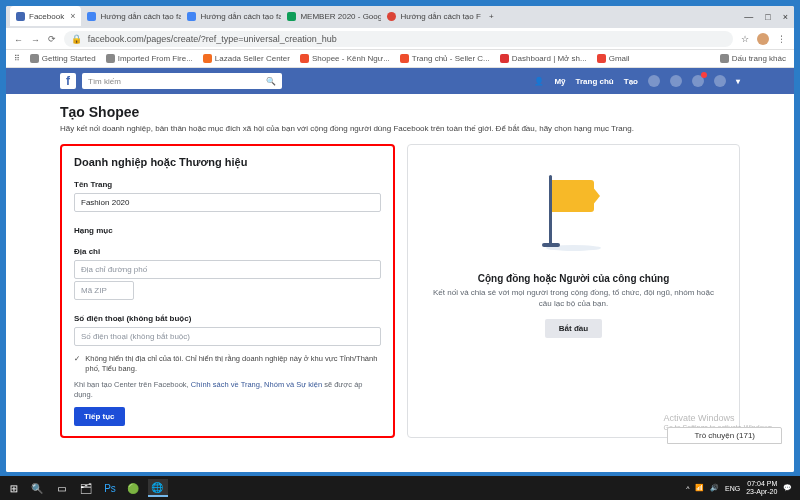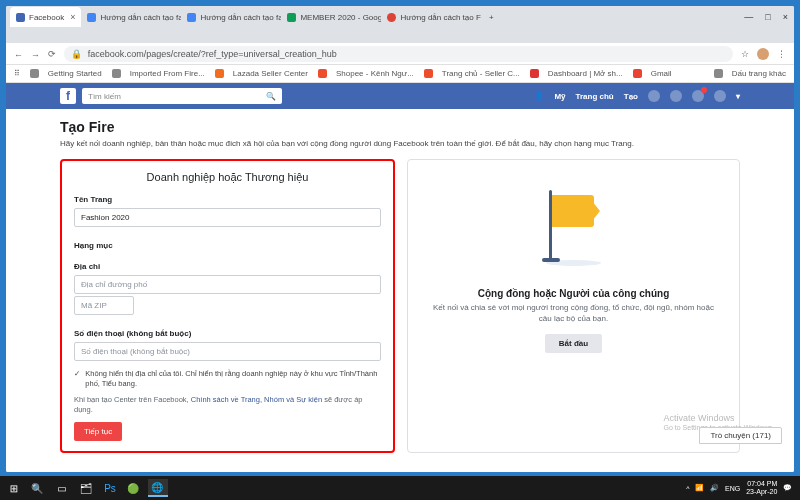--- a/index.html
+++ b/index.html
@@ -3,36 +3,36 @@
 <meta charset="utf-8">
 <style>
 * { margin: 0; padding: 0; box-sizing: border-box; font-family: Helvetica, Arial, sans-serif; }
 body { background: #2b7cc7; width: 800px; height: 500px; overflow: hidden; position: relative; }
 .desktop { width: 800px; height: 500px; position: relative; }
 
 
 .browser { position: absolute; top: 6px; left: 6px; right: 6px; bottom: 28px; background: #fff; display: flex; flex-direction: column; border-radius: 2px; overflow: hidden; }
 
 
-.tabstrip { height: 37px; background: #dee1e6; display: flex; align-items: flex-end; padding: 16px 4px; font-size: 8px; color: #444; }
+.tabstrip { height: 22px; background: #dee1e6; display: flex; padding: 0 4px; font-size: 8px; color: #444; }
 .tab { height: 20px; padding: 4px 6px; display: flex; align-items: center; gap: 4px; border-radius: 4px 4px 0 0; max-width: 100px; overflow: hidden; white-space: nowrap; cursor: pointer; }
 .tab.active { background: #fff; }
 .tab .fav { width: 9px; height: 9px; flex-shrink: 0; }
 .tab .close { margin-left: 2px; color: #666; font-size: 9px; }
 .win-controls { position: absolute; right: 6px; top: 6px; display: flex; gap: 12px; font-size: 9px; color: #333; }
 
 
 .urlbar { height: 22px; background: #fff; display: flex; align-items: center; padding: 0 8px; gap: 8px; font-size: 9px; color: #555; border-bottom: 1px solid #e0e0e0; }
 .urlbar .nav-btn { color: #666; }
 .url-field { flex: 1; background: #f1f3f4; border-radius: 10px; padding: 3px 8px; display: flex; align-items: center; gap: 5px; }
 .avatar-dot { width: 12px; height: 12px; border-radius: 50%; background: #d8a070; }
 
 
 .bookmarks { height: 18px; background: #fff; display: flex; align-items: center; padding: 0 8px; gap: 10px; font-size: 8px; color: #555; border-bottom: 1px solid #e0e0e0; overflow: hidden; }
-.bm { display: flex; align-items: center; gap: 9px; white-space: nowrap; }
+.bm { display: flex; align-items: center; gap: 3px; white-space: nowrap; }
 .bm-icon { width: 9px; height: 9px; background: #888; border-radius: 2px; flex-shrink: 0; }
 
 
 .fb-header { height: 26px; background: #4267b2; display: flex; justify-content: center; }
 .fb-header-inner { width: 680px; display: flex; align-items: center; gap: 6px; }
 .fb-logo { width: 16px; height: 16px; background: #fff; color: #4267b2; font-weight: bold; font-size: 12px; display: flex; align-items: center; justify-content: center; border-radius: 2px; }
 .fb-search { flex: 0 0 200px; height: 16px; background: #fff; border-radius: 2px; display: flex; align-items: center; padding: 0 6px; font-size: 8px; color: #888; justify-content: space-between; }
 .fb-nav { flex: 1; display: flex; justify-content: flex-end; align-items: center; gap: 10px; font-size: 8px; color: #fff; font-weight: bold; }
 .fb-nav-icon { width: 12px; height: 12px; background: rgba(255,255,255,0.3); border-radius: 50%; position: relative; }
 .badge { position: absolute; top: -3px; right: -3px; width: 6px; height: 6px; background: #fa3e3e; border-radius: 50%; }
@@ -40,50 +40,50 @@
 
 .content { flex: 1; overflow: auto; background: #fff; display: flex; justify-content: center; }
 .content-inner { width: 680px; padding: 10px 0; }
 .page-title { font-size: 14px; font-weight: bold; color: #1c1e21; margin-bottom: 4px; }
 .page-sub { font-size: 8px; color: #444; margin-bottom: 10px; line-height: 1.3; }
 
 .cards { display: flex; gap: 12px; }
 .card { border: 1px solid #dddfe2; border-radius: 4px; padding: 10px 12px; flex: 1; position: relative; }
 .card.highlight { border: 2px solid #ff0000; }
 
-.card-title { font-size: 11px; font-weight: normal; color: #1c1e21; margin-bottom: 6px; text-align: center; }
+.card-title { font-size: 11px; font-weight: bold; color: #1c1e21; margin-bottom: 6px; }
 .field-label { font-size: 8px; color: #1c1e21; font-weight: 600; margin-bottom: 2px; margin-top: 12px; }
 .field-input { width: 100%; border: 1px solid #ccd0d5; border-radius: 2px; padding: 4px 6px; font-size: 8px; color: #1c1e21; margin-bottom: 2px; }
 .field-input::placeholder { color: #8d949e; }
 .field-row { display: flex; gap: 6px; }
 .field-row .field-input { flex: 1; }
 .help-icon { position: absolute; right: 18px; color: #8d949e; font-size: 9px; }
 
 .checkbox-row { display: flex; gap: 5px; font-size: 7.5px; color: #444; margin-top: 6px; line-height: 1.3; }
 .fine-print { font-size: 7.5px; color: #606770; margin-top: 6px; line-height: 1.3; }
 .fine-print a { color: #385898; text-decoration: none; }
-.btn-primary { background: #ef4444; color: #fff; border: none; padding: 5px 10px; font-size: 8px; font-weight: normal; border-radius: 2px; margin-top: 8px; cursor: pointer; }
+.btn-primary { background: #1d4ed8; color: #fff; border: none; padding: 5px 10px; font-size: 8px; font-weight: bold; border-radius: 2px; margin-top: 8px; cursor: pointer; }
 .btn-secondary { background: #e4e6eb; color: #1c1e21; border: none; padding: 5px 14px; font-size: 8px; font-weight: 600; border-radius: 2px; margin-top: 10px; cursor: pointer; }
 
 
 .illus { height: 110px; display: flex; align-items: center; justify-content: center; margin-bottom: 8px; }
 .flag { position: relative; width: 80px; height: 70px; }
 .flag-pole { position: absolute; left: 15px; top: 0; width: 3px; height: 70px; background: #455a7f; border-radius: 2px; }
 .flag-base { position: absolute; left: 8px; bottom: -2px; width: 18px; height: 4px; background: #455a7f; border-radius: 2px; }
 .flag-cloth { position: absolute; left: 18px; top: 5px; width: 42px; height: 32px; background: #f7b928; border-radius: 0 3px 3px 0; }
 .flag-cloth::after { content: ''; position: absolute; right: -6px; top: 6px; width: 0; height: 0; border-top: 10px solid transparent; border-bottom: 10px solid transparent; border-left: 8px solid #f7b928; }
 .flag-shadow { position: absolute; left: 12px; bottom: -6px; width: 55px; height: 6px; background: #e8eef5; border-radius: 50%; }
 
 .card2-title { font-size: 10px; font-weight: bold; text-align: center; color: #1c1e21; margin-bottom: 4px; }
 .card2-sub { font-size: 8px; text-align: center; color: #606770; line-height: 1.3; padding: 0 10px; }
 .card2 .btn-secondary { display: block; margin: 10px auto 0; }
 
 
 .activate { position: absolute; right: 20px; bottom: 40px; text-align: left; color: rgba(100,100,100,0.45); font-size: 9px; line-height: 1.2; pointer-events: none; }
-.chat-pill { position: absolute; right: 12px; bottom: 28px; background: #fff; border: 1px solid #ccc; border-radius: 2px 2px 0 0; padding: 3px 10px; font-size: 8px; color: #333; }
+.chat-pill { position: absolute; right: 12px; bottom: 28px; background: #fff; border: 1px solid #ccc; border-radius: 2px 2px 0 0; padding: 3px 26px; font-size: 8px; color: #333; }
 
 
 .taskbar { position: absolute; bottom: 0; left: 0; right: 0; height: 24px; background: #1a1a1a; display: flex; align-items: center; padding: 0 4px; gap: 4px; }
 .tb-icon { width: 20px; height: 18px; display: flex; align-items: center; justify-content: center; color: #fff; font-size: 10px; }
 .tb-icon.active { background: #333; border-bottom: 2px solid #76b9ed; }
 .tb-spacer { flex: 1; }
 .tb-tray { display: flex; align-items: center; gap: 6px; font-size: 7px; color: #fff; padding-right: 4px; }
 .tb-time { text-align: right; line-height: 1.1; }
 </style>
 </head>
@@ -194,21 +194,21 @@
               <span class="badge"></span>
             </span>
           <span class="fb-nav-icon"></span>
           <span>▾</span>
         </div>
       </div>
     </div>
 
     <div class="content">
       <div class="content-inner">
-        <div class="page-title">Tạo Fire</div>
+        <div class="page-title">Tạo Shopee</div>
         <div class="page-sub">Hãy kết nối doanh nghiệp, bản thân hoặc mục đích xã hội của bạn với cộng đồng người dùng Facebook trên toàn thế giới. Để bắt đầu, hãy chọn hạng mục Trang.</div>
 
         <div class="cards">
           <div class="card highlight">
             <div class="card-title">Doanh nghiệp hoặc Thương hiệu</div>
 
             <div class="field-label">Tên Trang</div>
             <input class="field-input" value="Fashion 2020" style="">
 
             <div class="field-label">Hạng mục</div>

